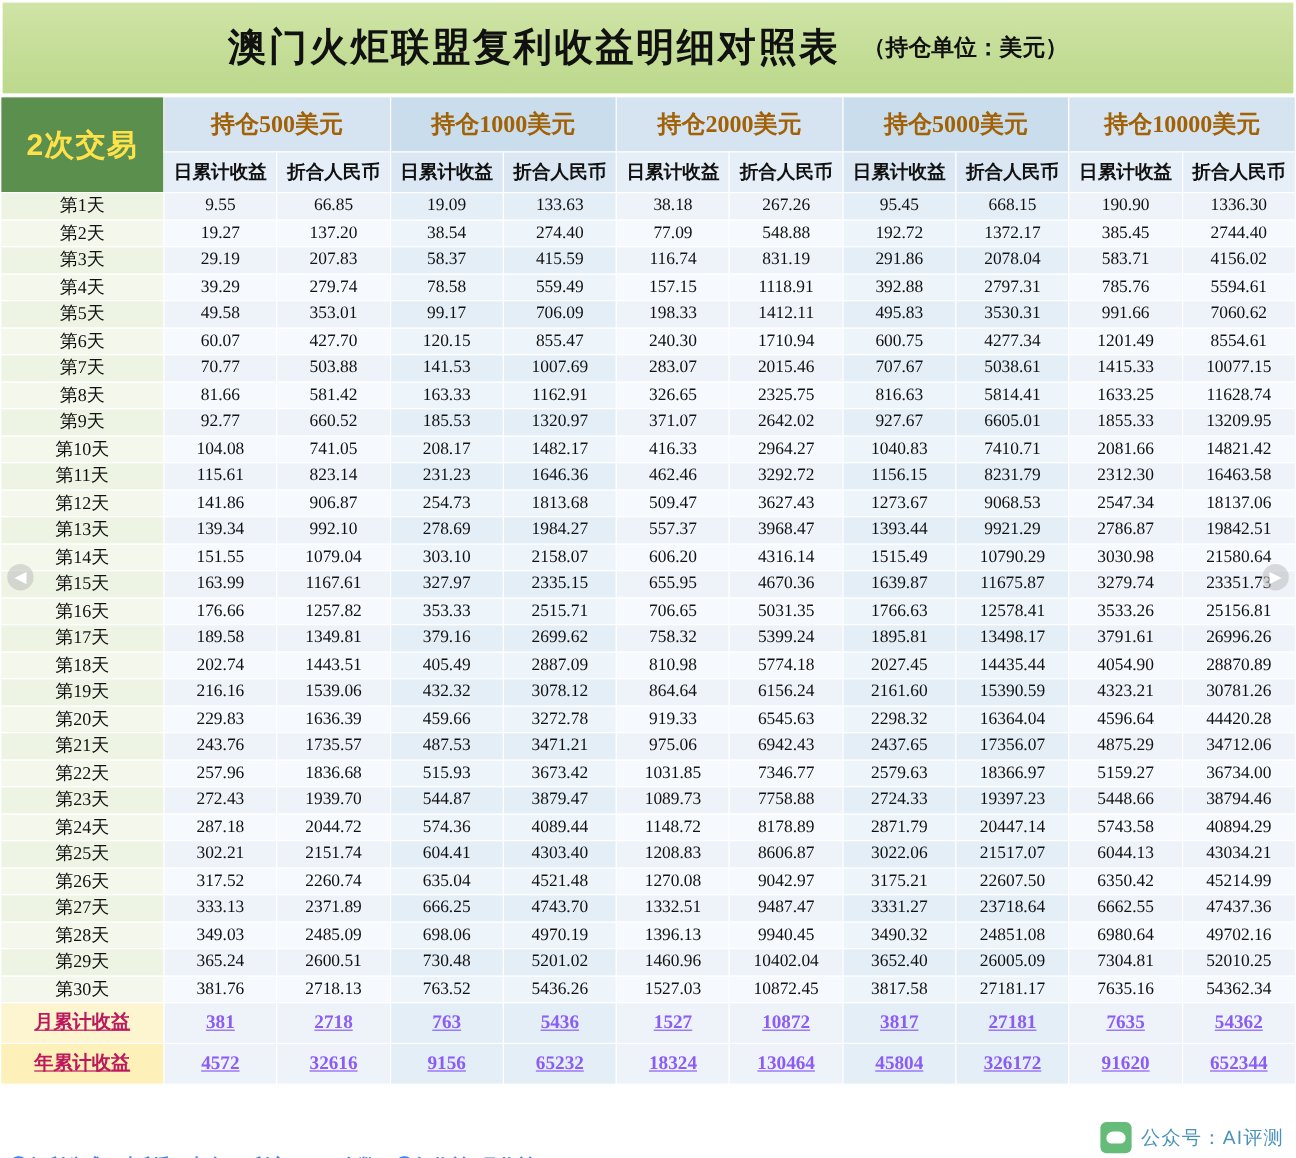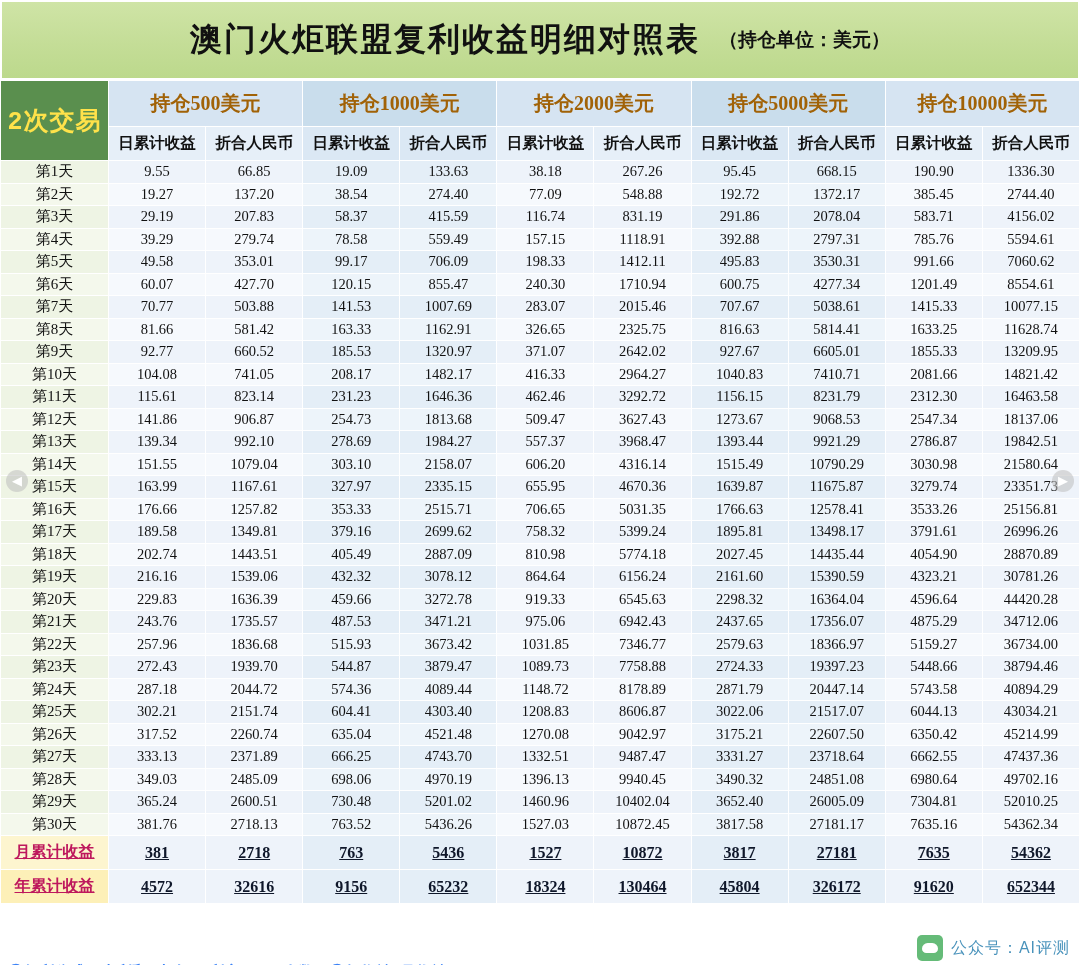--- a/index.html
+++ b/index.html
@@ -47,24 +47,24 @@
     width: 1080px;
     border-collapse: collapse;
     table-layout: fixed;
   }
   table.main td, table.main th {
     border: 1px solid #ffffff;
     text-align: center;
     box-sizing: border-box;
   }
   .corner-cell {
-    width: 108px;
+    width: 136px;
     background: #5a8f4e;
     color: #ffe24a;
-    font-family: Liberation Mono, monospace;
+    font-family: Liberation Sans, sans-serif;
     font-weight: bold;
     font-size: 25px;
     letter-spacing: 1px;
     vertical-align: middle;
   }
   .grp-head {
     height: 46px;
     font-family: "Liberation Serif", serif;
     font-weight: bold;
     font-size: 20px;
@@ -106,21 +106,21 @@
     font-weight: bold;
     font-size: 16px;
     color: #be185d;
     height: 34px;
     text-decoration: underline;
   }
   .sum-val {
     font-family: "Liberation Serif", serif;
     font-weight: bold;
     font-size: 16px;
-    color: #0f172a;
+    color: #8b5cf6;
     height: 34px;
     text-decoration: underline;
   }
   .sum-a { background: #eef3fa; }
   .sum-b { background: #e4eef7; }
   .year-label { background: #fdf0b8; }
   
   .footer {
     height: 40px;
     background: #ffffff;

